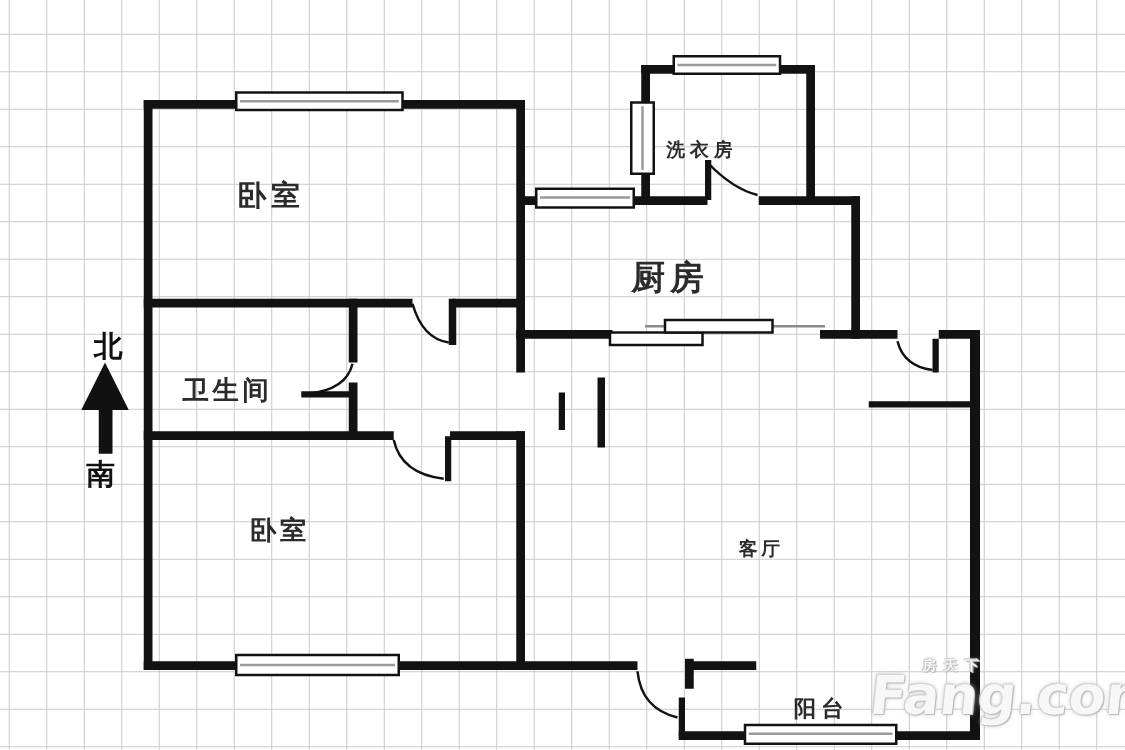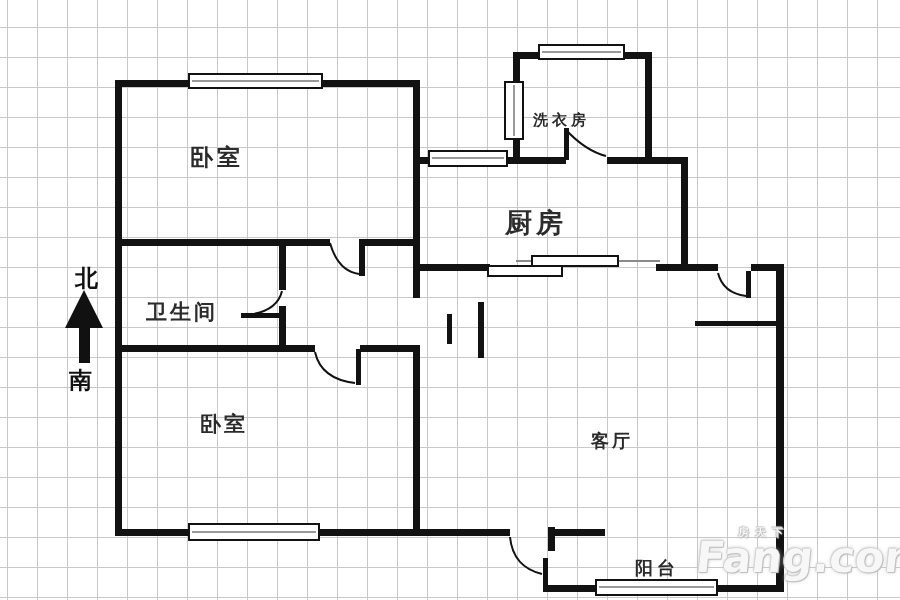--- a/index.html
+++ b/index.html
@@ -16,21 +16,21 @@
   .plan-svg{position:absolute;left:0;top:0;}
   .room-label{
     position:absolute;color:#2b2b2b;font-weight:600;white-space:nowrap;
     letter-spacing:4px;line-height:1;
   }
   .lbl-bedroom-top{left:190px;top:146px;font-size:23px;}
   .lbl-laundry{left:533px;top:90px;font-size:15px;margin-top:23px;}
   .lbl-kitchen{left:505px;top:209px;font-size:27px;}
   .lbl-bathroom{left:146px;top:302px;font-size:21px;letter-spacing:3px;}
   .lbl-bedroom-bottom{left:200px;top:414px;font-size:21px;letter-spacing:3px;}
-  .lbl-living{left:591px;top:432px;font-size:18px;letter-spacing:3px;}
+  .lbl-living{left:591px;top:432px;font-size:15px;letter-spacing:3px;}
   .lbl-balcony{left:635px;top:560px;font-size:18px;font-family:Liberation Mono, monospace;}
   .compass-label{
     position:absolute;color:#111;font-weight:bold;font-size:23px;line-height:1;
     letter-spacing:0;
   }
   .lbl-north{left:75px;top:267px;}
   .lbl-south{left:69px;top:369px;}
   .watermark{position:absolute;left:694px;top:524px;width:210px;height:64px;pointer-events:none;}
   .wm-cn{
     position:absolute;left:44px;top:1px;font-size:11px;font-weight:bold;letter-spacing:6px;

